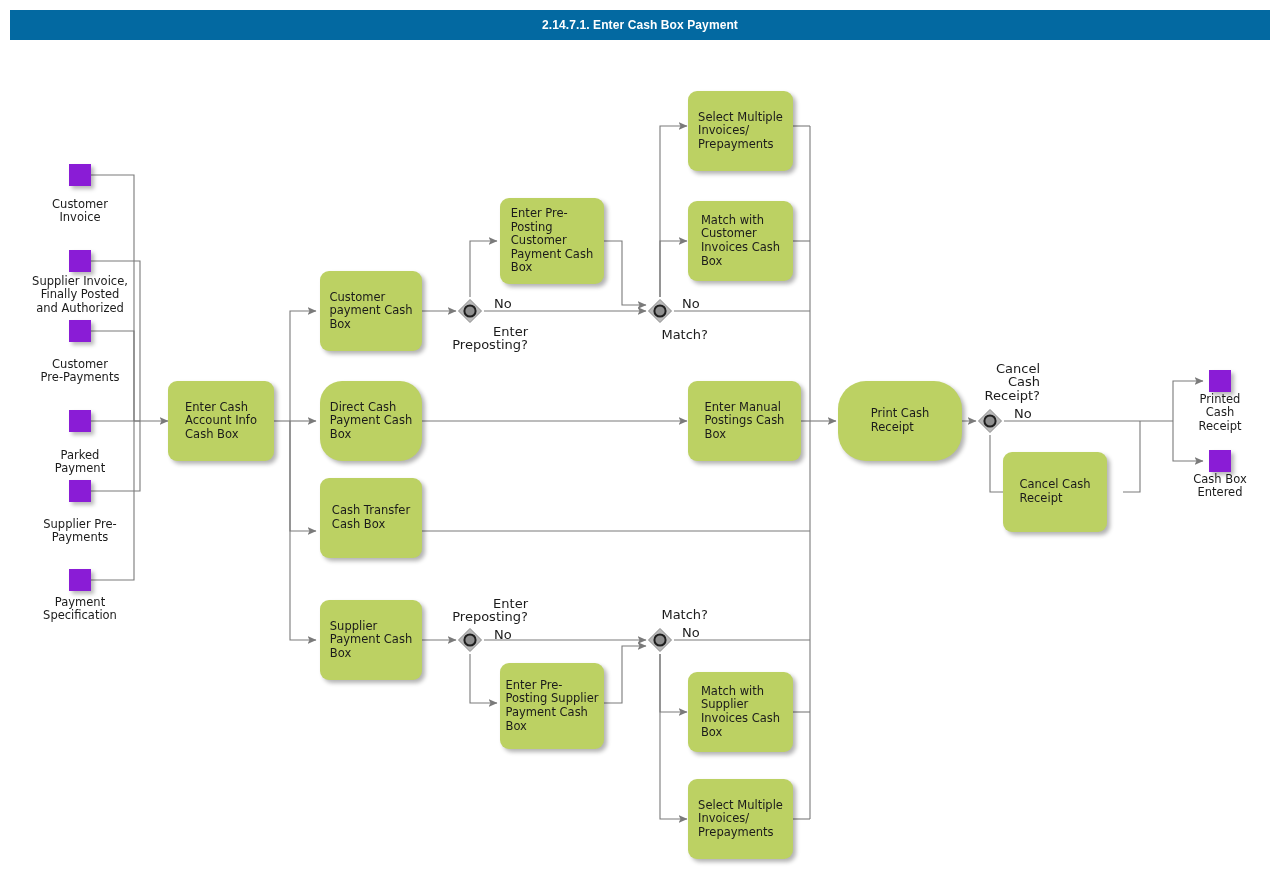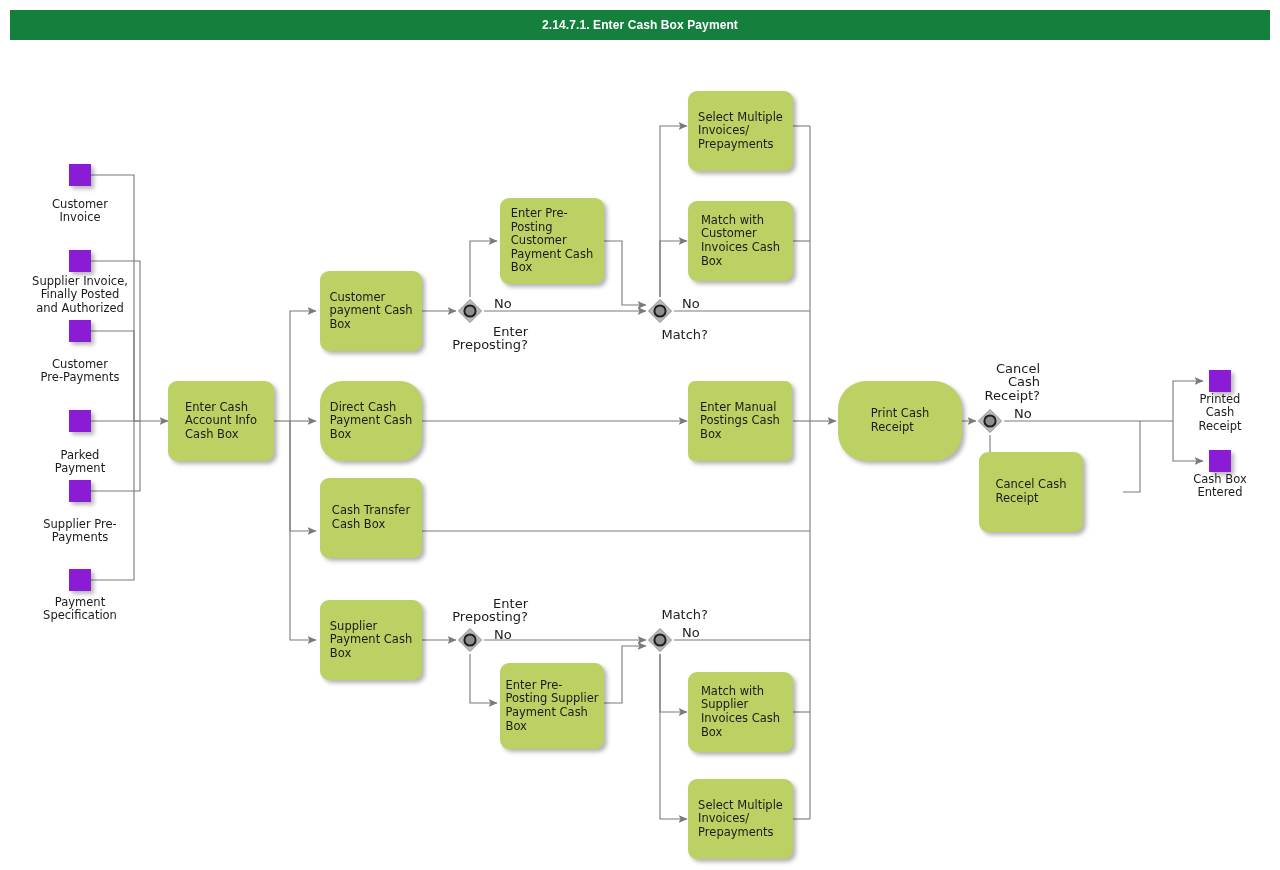--- a/index.html
+++ b/index.html
@@ -4,21 +4,21 @@
 <style>
   html,body{margin:0;padding:0;background:#ffffff;}
   body{width:1280px;height:870px;position:relative;
        font-family:"DejaVu Sans",sans-serif;
        -webkit-font-smoothing:antialiased;}
 
   #canvas{position:absolute;left:0;top:0;width:1280px;height:870px;overflow:hidden;}
 
   
   .titlebar{position:absolute;left:10px;top:10px;width:1260px;height:30px;
-            background:#15803d;display:flex;align-items:center;justify-content:center;}
+            background:#0369a1;display:flex;align-items:center;justify-content:center;}
   .titlebar .t{color:#ffffff;font-size:12px;font-weight:bold;letter-spacing:.1px;
                font-family:"Liberation Sans",sans-serif;}
 
   
   #wires{position:absolute;left:0;top:0;width:1280px;height:870px;}
 
   
   .act{position:absolute;background:#BCD163;border-radius:9px;
        box-shadow:3px 3px 4px rgba(0,0,0,.30);
        display:flex;align-items:center;justify-content:center;
@@ -170,37 +170,37 @@
   </div>
 
   <div class="act" style="left:688px; top:91px;  width:105px; height:80px;">
     <span class="lbl">Select Multiple<br>Invoices/<br>Prepayments</span>
   </div>
 
   <div class="act" style="left:688px; top:201px; width:105px; height:80px;">
     <span class="lbl">Match with<br>Customer<br>Invoices Cash<br>Box</span>
   </div>
 
-  <div class="act" style="left:688px; top:381px; width:104px; height:80px;border-radius:7px;">
+  <div class="act" style="left:688px; top:381px; width:113px; height:80px;">
     <span class="lbl">Enter Manual<br>Postings Cash<br>Box</span>
   </div>
 
   <div class="act" style="left:688px; top:672px; width:105px; height:80px;">
     <span class="lbl">Match with<br>Supplier<br>Invoices Cash<br>Box</span>
   </div>
 
   <div class="act" style="left:688px; top:779px; width:105px; height:80px;">
     <span class="lbl">Select Multiple<br>Invoices/<br>Prepayments</span>
   </div>
 
   <div class="act" style="left:838px; top:381px; width:124px; height:80px;border-radius:28px;">
     <span class="lbl">Print Cash<br>Receipt</span>
   </div>
 
-  <div class="act" style="left:979px; top:452px; width:104px; height:80px;">
+  <div class="act" style="left:1003px; top:452px; width:104px; height:80px;">
     <span class="lbl">Cancel Cash<br>Receipt</span>
   </div>
 
   <div class="gw" style="left:456px; top:297px;">
     <svg width="28" height="28" viewBox="0 0 28 28">
       <path d="M14,2.5 L25.5,14 L14,25.5 L2.5,14 Z" fill="#B9B9B9" stroke="#8C8C8C" stroke-width="1"></path>
       <path d="M16,4.5 L27.5,16 L16,27.5 L4.5,16 Z" fill="none"></path>
       <circle cx="14" cy="14" r="5.6" fill="#8E8E8E" stroke="#1d1d1d" stroke-width="2"></circle>
     </svg>
   </div>

